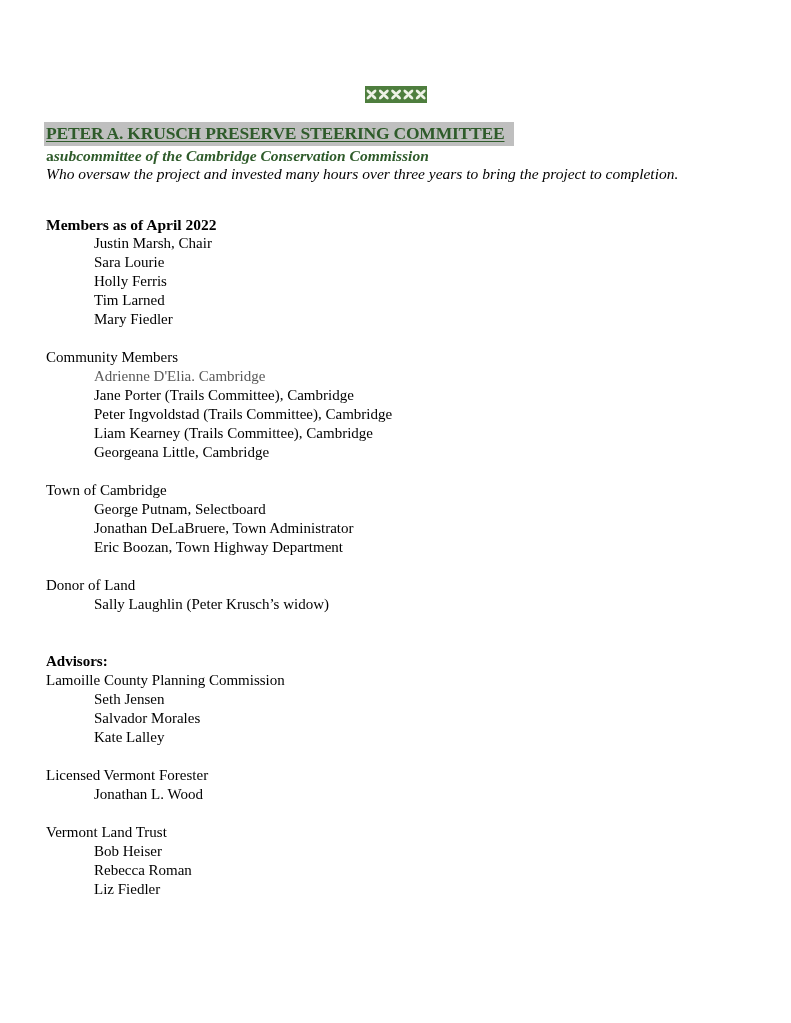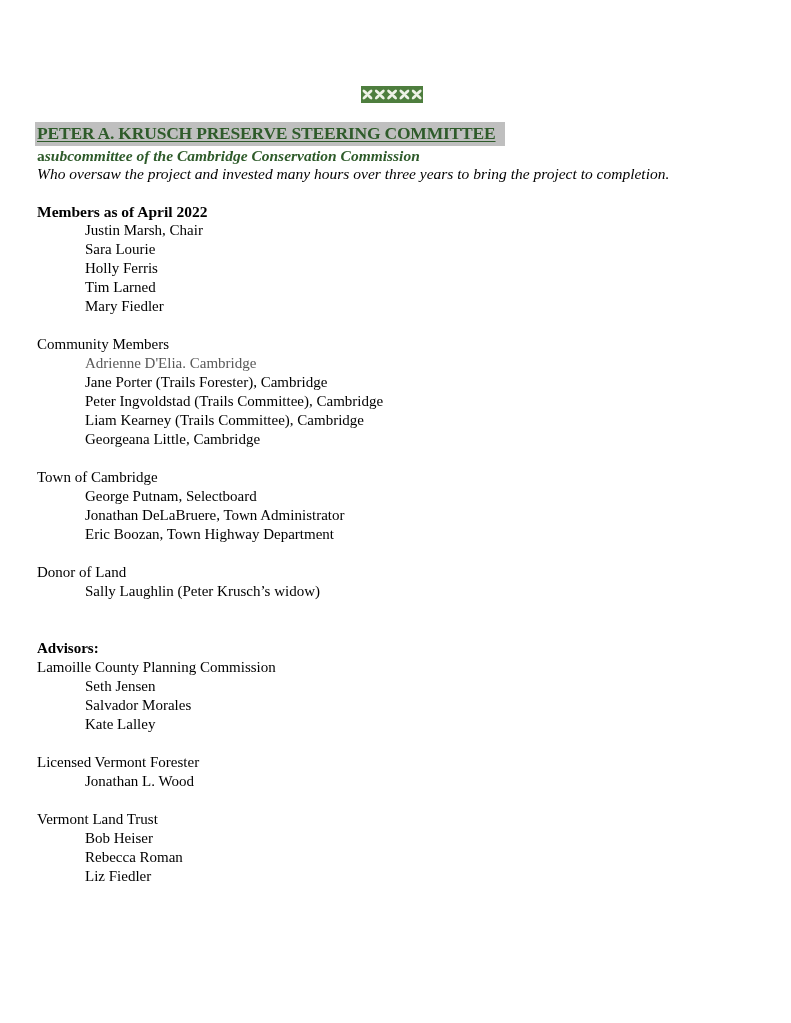--- a/index.html
+++ b/index.html
@@ -11,21 +11,21 @@
     position: relative;
     width: 791px;
     height: 1023px;
     background: #ffffff;
     font-family: "Liberation Serif", "DejaVu Serif", serif;
     color: var(--body-text, #000);
     overflow: hidden;
   }
   .content {
     position: absolute;
-    left: 37px;
+    left: 46px;
     top: 86px;
     right: 45px;
   }
   .ornament-wrap {
     width: 62px;
     height: 17px;
     margin: 0 auto 19px auto;
   }
   .doc-title-line {
     margin: 0 0 1px 0;
@@ -54,21 +54,21 @@
   .doc-tagline {
     font-style: italic;
     font-size: 15.5px;
     line-height: 18px;
     margin-top: 1px;
   }
   .members-heading {
     font-weight: bold;
     font-size: 15.5px;
     line-height: 19px;
-    margin-top: 19px;
+    margin-top: 32px;
     font-family: Liberation Serif, serif;
   }
   .section { margin: 0 0 19px 0; }
   .section:last-child { margin-bottom: 0; }
   .section-label, .member {
     font-size: 15px;
     line-height: 19px;
   }
   .member { padding-left: 48px; }
   .member.muted { color: var(--muted-text, #595959); }
@@ -127,21 +127,21 @@
         <div class="section">
           <div class="member">Justin Marsh, Chair</div>
           <div class="member">Sara Lourie</div>
           <div class="member">Holly Ferris</div>
           <div class="member">Tim Larned</div>
           <div class="member">Mary Fiedler</div>
         </div>
         <div class="section">
           <div class="section-label">Community Members</div>
           <div class="member muted">Adrienne D'Elia. Cambridge</div>
-          <div class="member">Jane Porter (Trails Forester), Cambridge</div>
+          <div class="member">Jane Porter (Trails Committee), Cambridge</div>
           <div class="member">Peter Ingvoldstad (Trails Committee), Cambridge</div>
           <div class="member">Liam Kearney (Trails Committee), Cambridge</div>
           <div class="member">Georgeana Little, Cambridge</div>
         </div>
         <div class="section">
           <div class="section-label">Town of Cambridge</div>
           <div class="member">George Putnam, Selectboard</div>
           <div class="member">Jonathan DeLaBruere, Town Administrator</div>
           <div class="member">Eric Boozan, Town Highway Department</div>
         </div>

